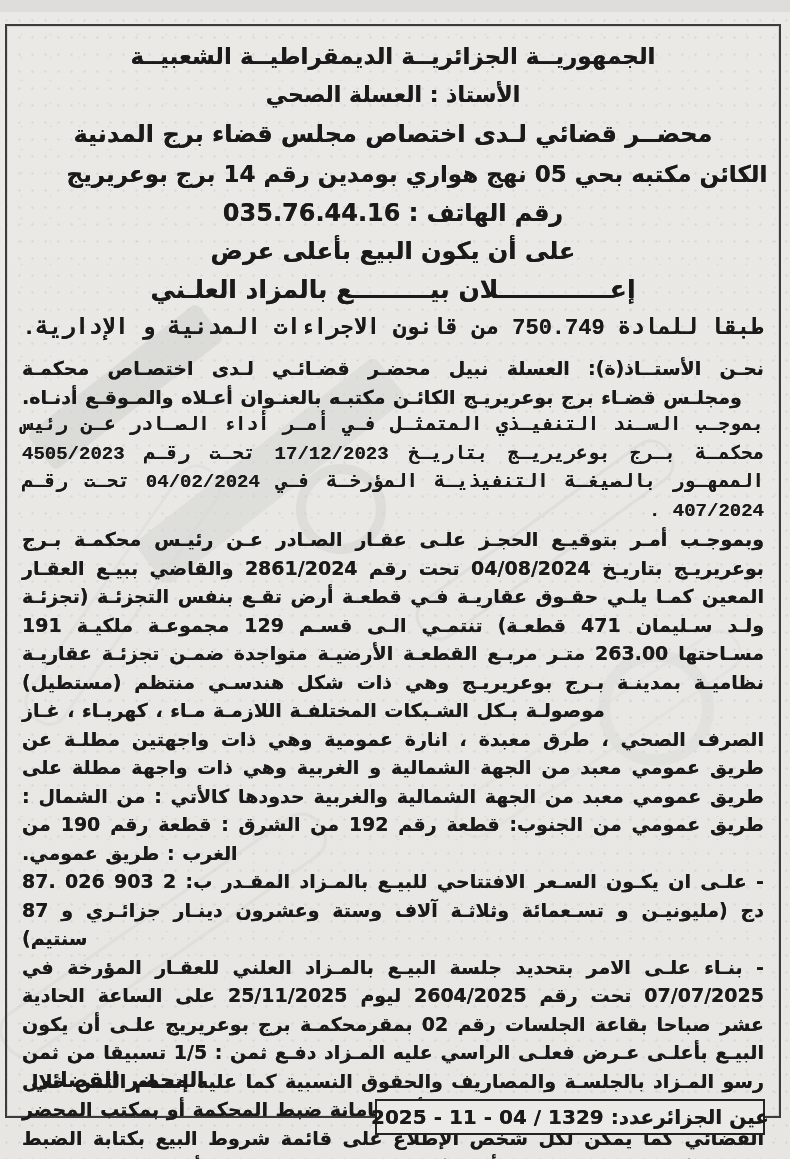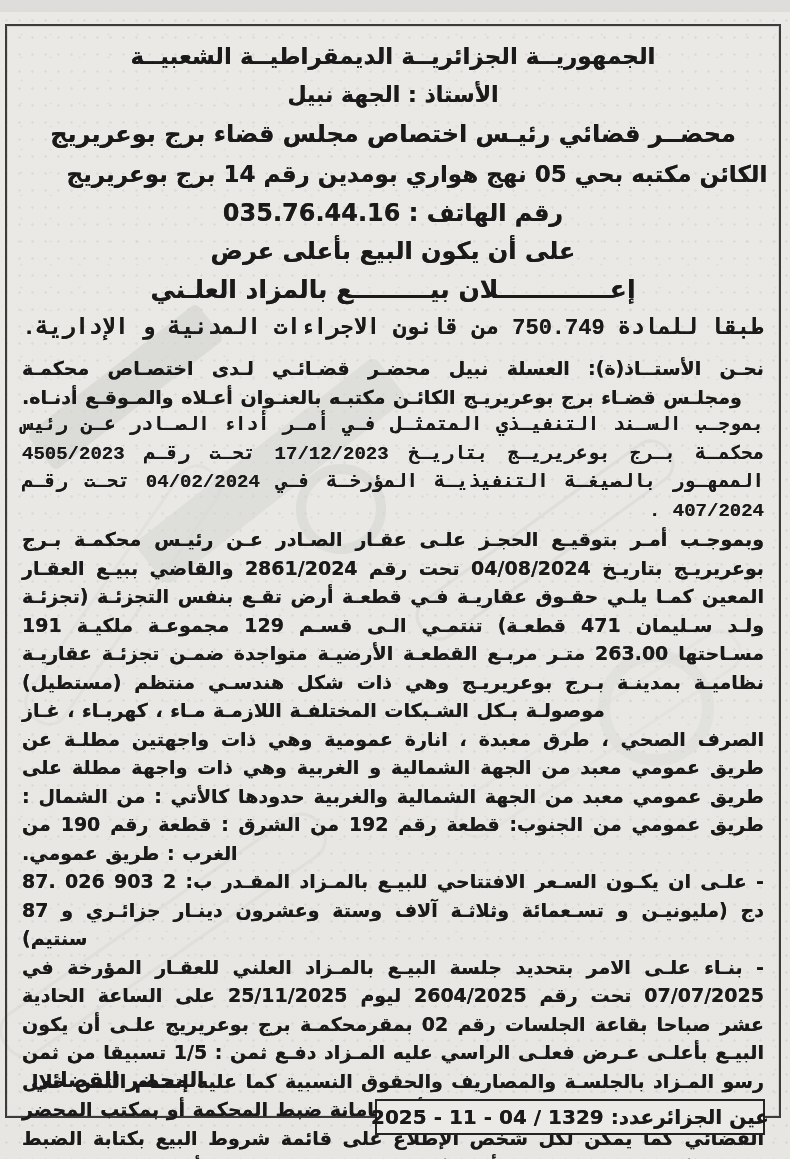--- a/index.html
+++ b/index.html
@@ -121,22 +121,22 @@
     <div class="wm wm-ring-2"></div>
     <div class="wm wm-band-outline-2"></div>
     <div class="wm wm-band-outline-3"></div>
     <div class="wm wm-band-outline-4"></div>
   </div>
 
   <div class="main-box">
 
     <div class="hdr">
       <div class="h-line h1">الجمهوريــة الجزائريــة الديمقراطيــة الشعبيــة</div>
-      <div class="h-line h2">الأستاذ : الجهة نبيل</div>
-      <div class="h-line h3">محضــر قضائي رئيـس اختصاص مجلس قضاء برج بوعريريج</div>
+      <div class="h-line h2">الأستاذ : العسلة الصحي</div>
+      <div class="h-line h3">محضــر قضائي لـدى اختصاص مجلس قضاء برج المدنية</div>
       <div class="h-line h4">الكائن مكتبه بحي 05 نهج هواري بومدين رقم 14 برج بوعريريج</div>
       <div class="h-line h5">رقم الهاتف : 035.76.44.16</div>
       <div class="h-line h7">على أن يكون البيع بأعلى عرض</div>
       <div class="h-line h6">إعـــــــــــــلان بيـــــــــع بالمزاد العلـني</div>
       <div class="h-line h8">طبقا للمادة 750.749 من قانون الاجراءات المدنية و الإدارية.</div>
     </div>
 
     <div class="body-text">
       <p class="last-left">نحـن الأستــاذ(ة): العسلة نبيل محضـر قضـائـي لـدى اختصـاص محكمـة ومجلـس قضـاء برج بوعريريـج الكائـن مكتبـه بالعنـوان أعـلاه والمـوقـع أدنـاه.</p>
       <p class="last-right">بموجـب السـند التنفيـذي المتمثـل فـي أمـر أداء الصـادر عـن رئيس محكمـة بـرج بوعريريـج بتاريـخ 17/12/2023 تحـت رقـم 4505/2023 الممهـور بالصيغـة التنفيذيـة المؤرخـة فـي 04/02/2024 تحـت رقـم 407/2024 .</p>

